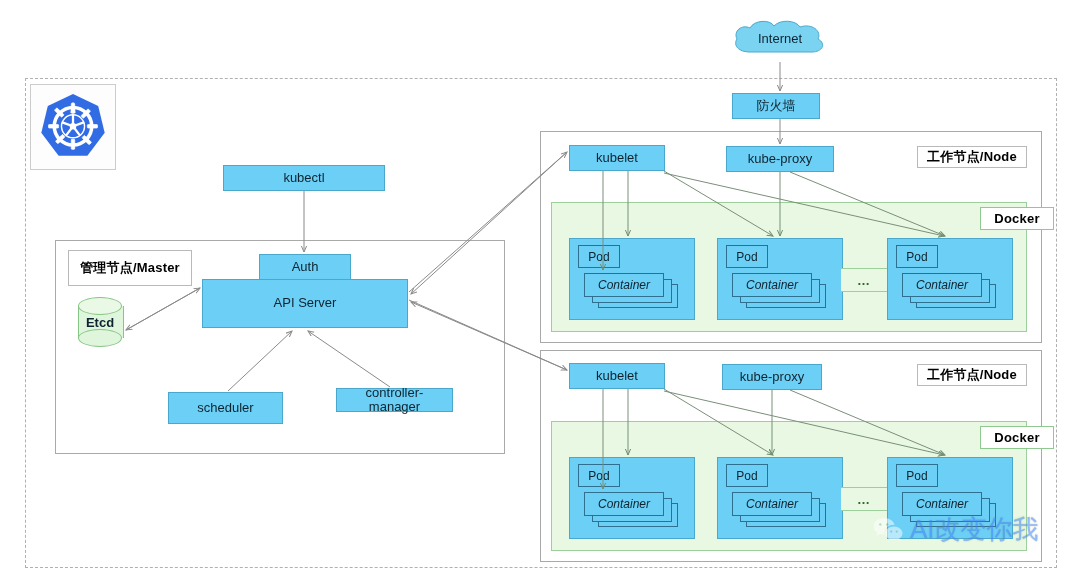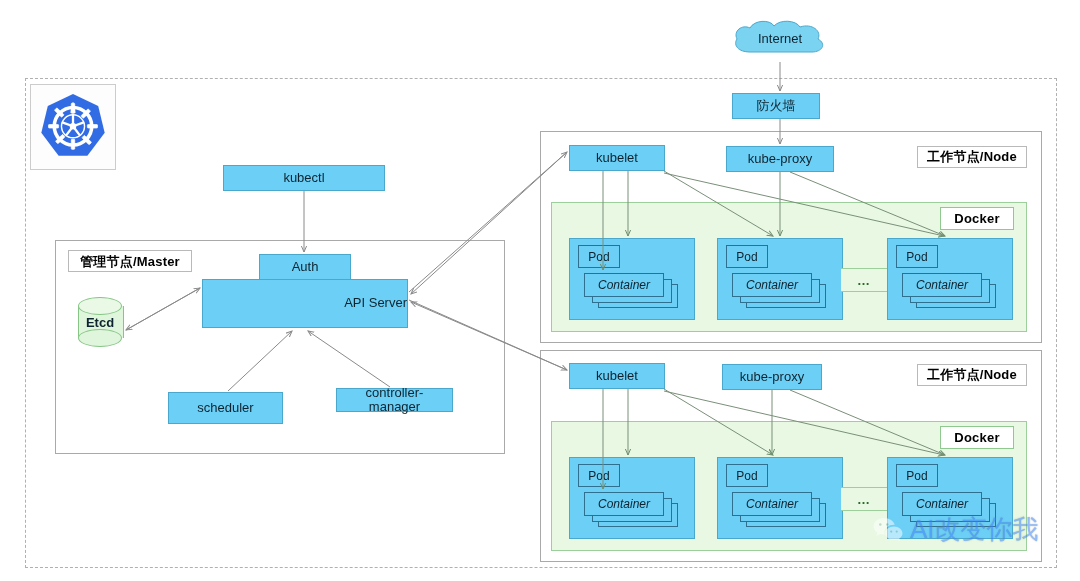--- a/index.html
+++ b/index.html
@@ -21,21 +21,21 @@
     font-size:13px;color:#0d2430;
   }
 
   
   .chip{
     background:#ffffff;border:1px solid #b9b9b9;
     display:flex;align-items:center;justify-content:center;
     font-weight:bold;font-size:13px;color:#000000;
     letter-spacing:.2px;
   }
-  .chip.green{border-color:#8fc98f;}
+  .chip.green{border-color:#8fc98f;margin-left:40px;}
 
   
   .dashed-region{border:1px dashed #b0b0b0;background:transparent;}
 
   
   .solid-region{border:1px solid #a9a9a9;background:#ffffff;}
 
   
   .docker-region{border:1px solid #9ccf9c;background:#e8f8e2;}
 
@@ -152,29 +152,29 @@
       </g>
       <circle cx="50" cy="49" r="4.5" fill="#ffffff"></circle>
     </svg>
   </div>
 
   <div class="abs bbox" style="left:223px;top:165px;width:162px;height:26px;">
     <span>kubectl</span>
   </div>
 
   <div class="abs solid-region" style="left:55px;top:240px;width:450px;height:214px;"></div>
-  <div class="abs chip" style="left:68px;top:250px;width:124px;height:22px;align-items:flex-end;">
+  <div class="abs chip" style="left:68px;top:250px;width:124px;height:36px;">
     <span>管理节点/Master</span>
   </div>
 
   <div class="abs bbox" style="left:259px;top:254px;width:92px;height:26px;">
     <span>Auth</span>
   </div>
 
-  <div class="abs bbox" style="left:202px;top:279px;width:206px;height:49px;justify-content:flex-end;">
+  <div class="abs bbox" style="left:202px;top:279px;width:206px;height:49px;">
     <span>API Server</span>
   </div>
 
   <div class="cyl" style="left:78px;top:297px;width:44px;height:50px;">
     <div class="body"></div>
     <div class="bot"></div>
     <div class="top"></div>
     <div class="txt">
       <span>Etcd</span>
     </div>

